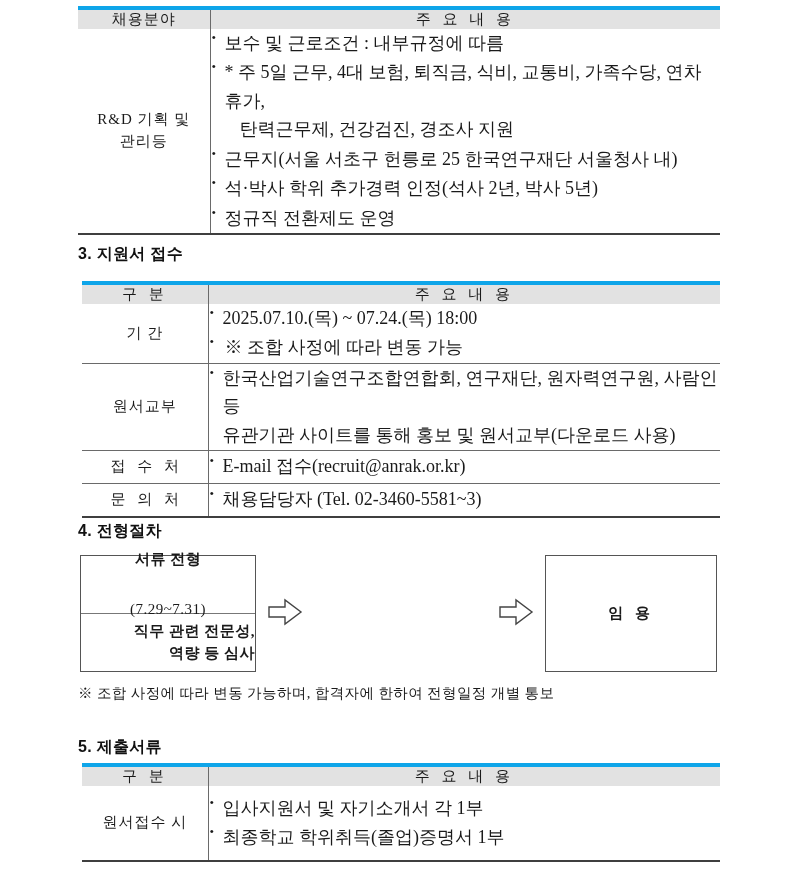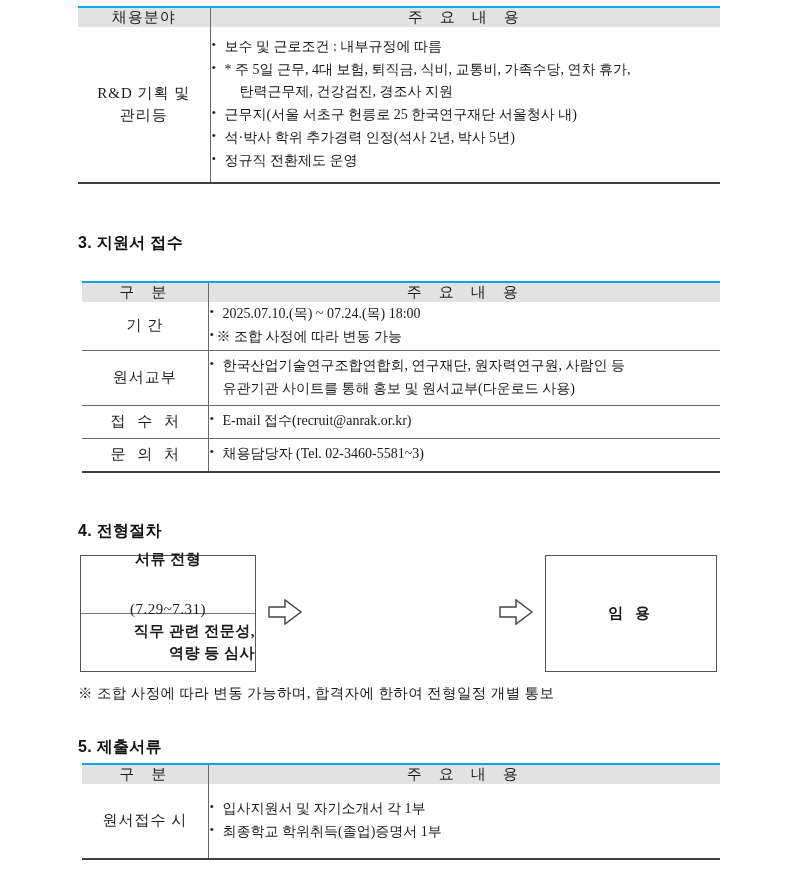--- a/index.html
+++ b/index.html
@@ -39,21 +39,21 @@
     position: absolute;
     border-collapse: collapse;
     table-layout: fixed;
     font-size: 14.5px;
   }
   .doc-table td, .doc-table th {
     vertical-align: middle;
     padding: 0;
   }
 
-  .rule-top    { border-top: 2px solid #0ea5e9; font-family: Liberation Mono, monospace; }
+  .rule-top    { border-top: 4px solid #0ea5e9; }
   .rule-bottom { border-bottom: 2px solid #3f3f3f; }
   .rule-thin   { border-bottom: 1px solid #6a6a6a; }
 
   .hdr-cell {
     background: #e2e2e2;
     text-align: center;
     font-weight: normal;
     letter-spacing: 4px;
     padding: 7px 0 8px 0;
     font-size: 15px;
@@ -66,21 +66,21 @@
     letter-spacing: 1px;
     font-size: 15px;
     padding: 6px 4px;
     line-height: 1.45;
   }
   .label-cell.spaced3 { letter-spacing: 4px; text-indent: 4px; }
 
   .content-cell {
     padding: 8px 10px 9px 16px;
     line-height: 1.58;
-    font-size: 14px;
+    font-size: 18px;
     margin-left: 15px;
   }
 
   ul.bullets {
     list-style: none;
     margin: 0;
     padding: 0;
   }
   ul.bullets > li {
     position: relative;
@@ -175,39 +175,39 @@
           </li>
           <li>근무지(서울 서초구 헌릉로 25 한국연구재단 서울청사 내)</li>
           <li>석·박사 학위 추가경력 인정(석사 2년, 박사 5년)</li>
           <li>정규직 전환제도 운영</li>
         </ul>
       </td>
     </tr>
   </tbody>
     </table>
 
-  <div class="section-heading" style="top:233px;">3. 지원서 접수</div>
+  <div class="section-heading" style="top:244px;">3. 지원서 접수</div>
 
   <table class="doc-table" style="left:82px; top:281px; width:638px;">
     <colgroup>
         <col style="width:126px">
         <col style="width:512px">
       </colgroup>
     <tbody>
         <tr>
       <th class="hdr-cell rule-top vdiv">구 분</th>
       <th class="hdr-cell rule-top">주 요 내 용</th>
     </tr>
 
     <tr>
       <td class="label-cell rule-thin vdiv" style="height:48px;">기     간</td>
       <td class="content-cell rule-thin">
         <ul class="bullets">
           <li>2025.07.10.(목) ~ 07.24.(목) 18:00</li>
-          <li class="no-marker" style="padding-left:8px;">※ 조합 사정에 따라 변동 가능</li>
+          <li class="no-marker" style="padding-left:16px;">※ 조합 사정에 따라 변동 가능</li>
         </ul>
       </td>
     </tr>
 
     <tr>
       <td class="label-cell rule-thin vdiv" style="height:54px;">원서교부</td>
       <td class="content-cell rule-thin">
         <ul class="bullets">
           <li>
             <span>한국산업기술연구조합연합회, 연구재단, 원자력연구원, 사람인 등</span>

